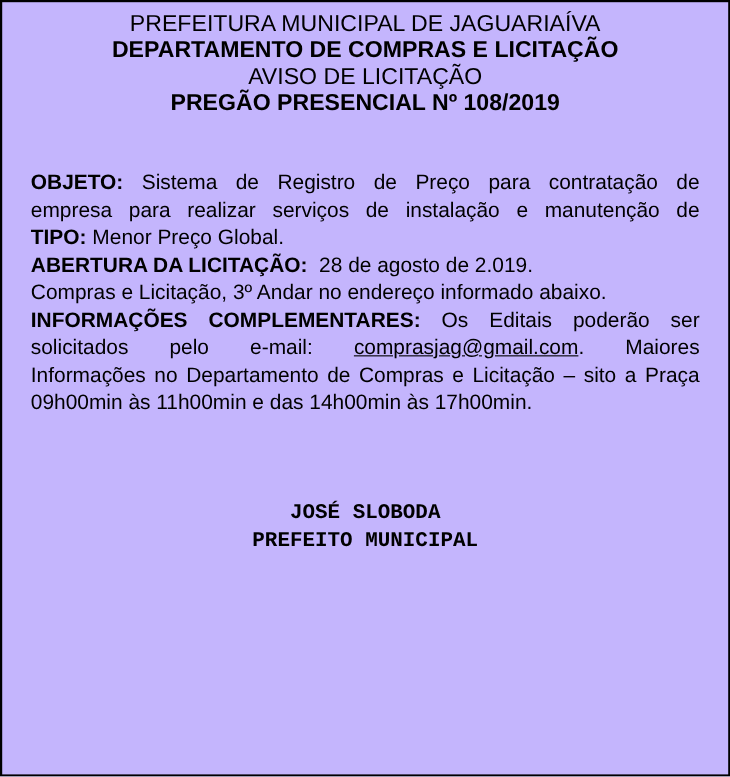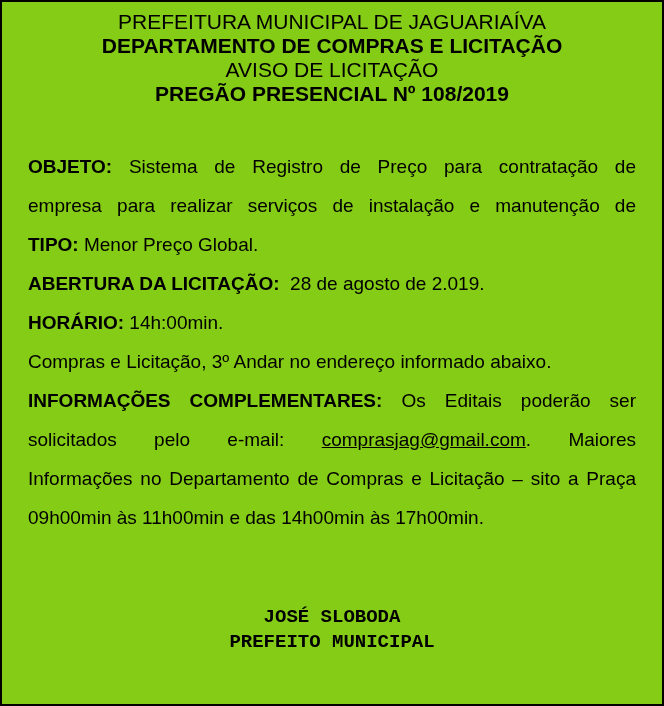--- a/index.html
+++ b/index.html
@@ -6,39 +6,39 @@
     margin: 0;
     padding: 0;
     background: #ffffff;
   }
   .page {
     position: relative;
     width: 664px;
     height: 706px;
     box-sizing: border-box;
     border: 2px solid #000000;
-    background: #84cc16;
+    background: #c4b5fd;
     color: #000000;
     font-family: "Liberation Sans", "DejaVu Sans", sans-serif;
     padding: 0 26px;
     overflow: hidden;
   }
   .doc-header {
     margin-top: 8px;
     text-align: center;
     font-size: 21px;
     line-height: 24px;
   }
   .bold { font-weight: 700; }
   .doc-body {
     margin-top: 48px;
     font-size: 19px;
     line-height: 25px;
   }
-  .doc-body .line { min-height: 25px; margin-top: 14px; }
+  .doc-body .line { min-height: 25px; }
   
   .jl {
     text-align: justify;
     text-align-last: justify;
   }
   .ll { text-align: left; }
   .u { text-decoration: underline; }
   .date-line {
     margin-top: 57px;
     text-align: center;
@@ -74,23 +74,20 @@
     </section>
 
     <section>
       <div class="line ll"><strong class="bold">TIPO:</strong> <span>Menor Preço Global.</span></div>
     </section>
 
     <section>
       <div class="line ll"><strong class="bold">ABERTURA DA LICITAÇÃO:</strong> <span>&nbsp;28 de agosto de 2.019.</span></div>
     </section>
 
-    <section>
-      <div class="line ll"><strong class="bold">HORÁRIO:</strong> <span>14h:00min.</span></div>
-    </section>
 
     <section>
       <div class="line ll"><span>Compras e Licitação, 3º Andar no endereço informado abaixo.</span></div>
     </section>
 
     <section>
       <div class="line jl"><strong class="bold">INFORMAÇÕES COMPLEMENTARES:</strong> <span>Os Editais poderão ser</span></div>
       <div class="line jl"><span>solicitados pelo e-mail:</span> <span class="u">comprasjag@gmail.com</span><span>. Maiores</span></div>
       <div class="line jl"><span>Informações no Departamento de Compras e Licitação – sito a Praça</span></div>
       <div class="line ll"><span>09h00min às 11h00min e das 14h00min às 17h00min.</span></div>

